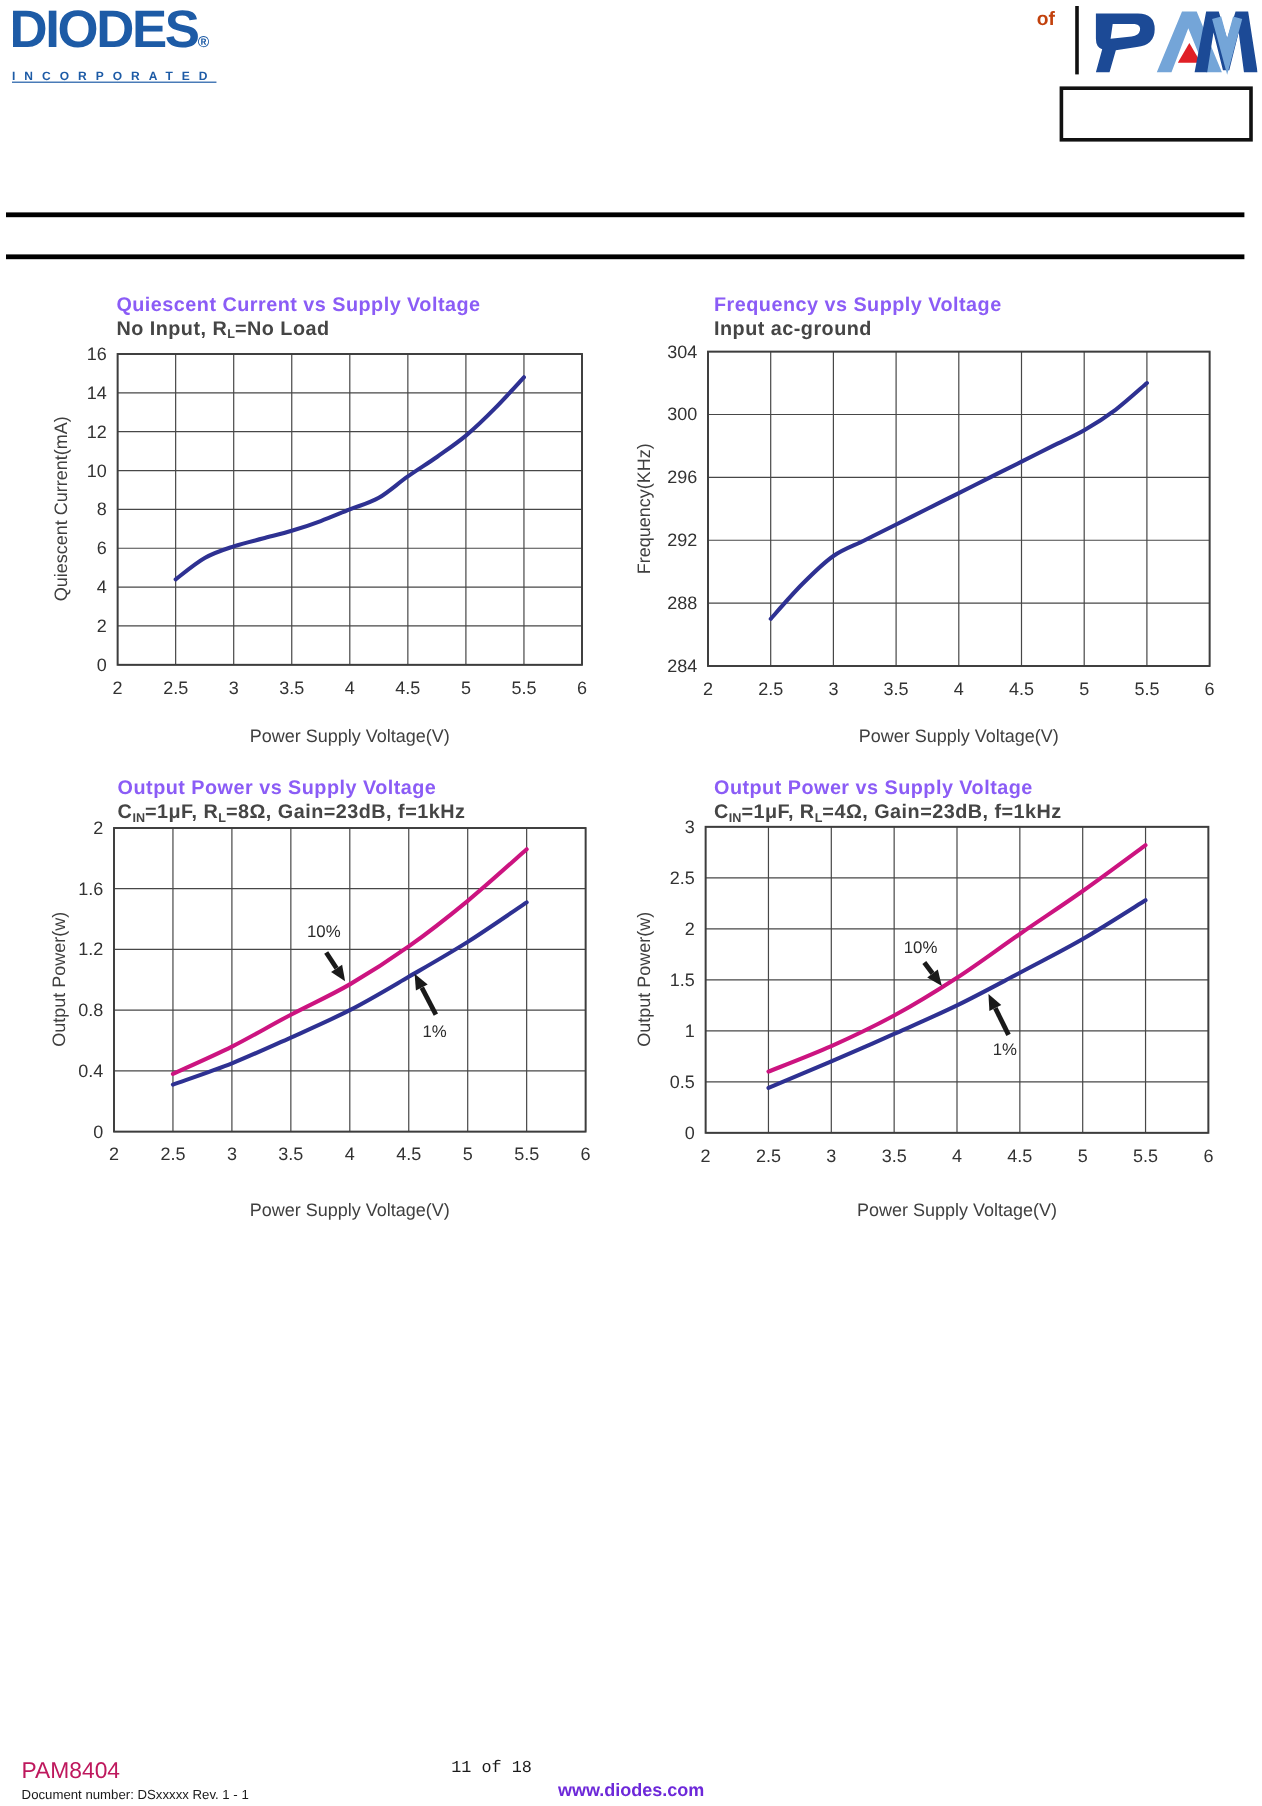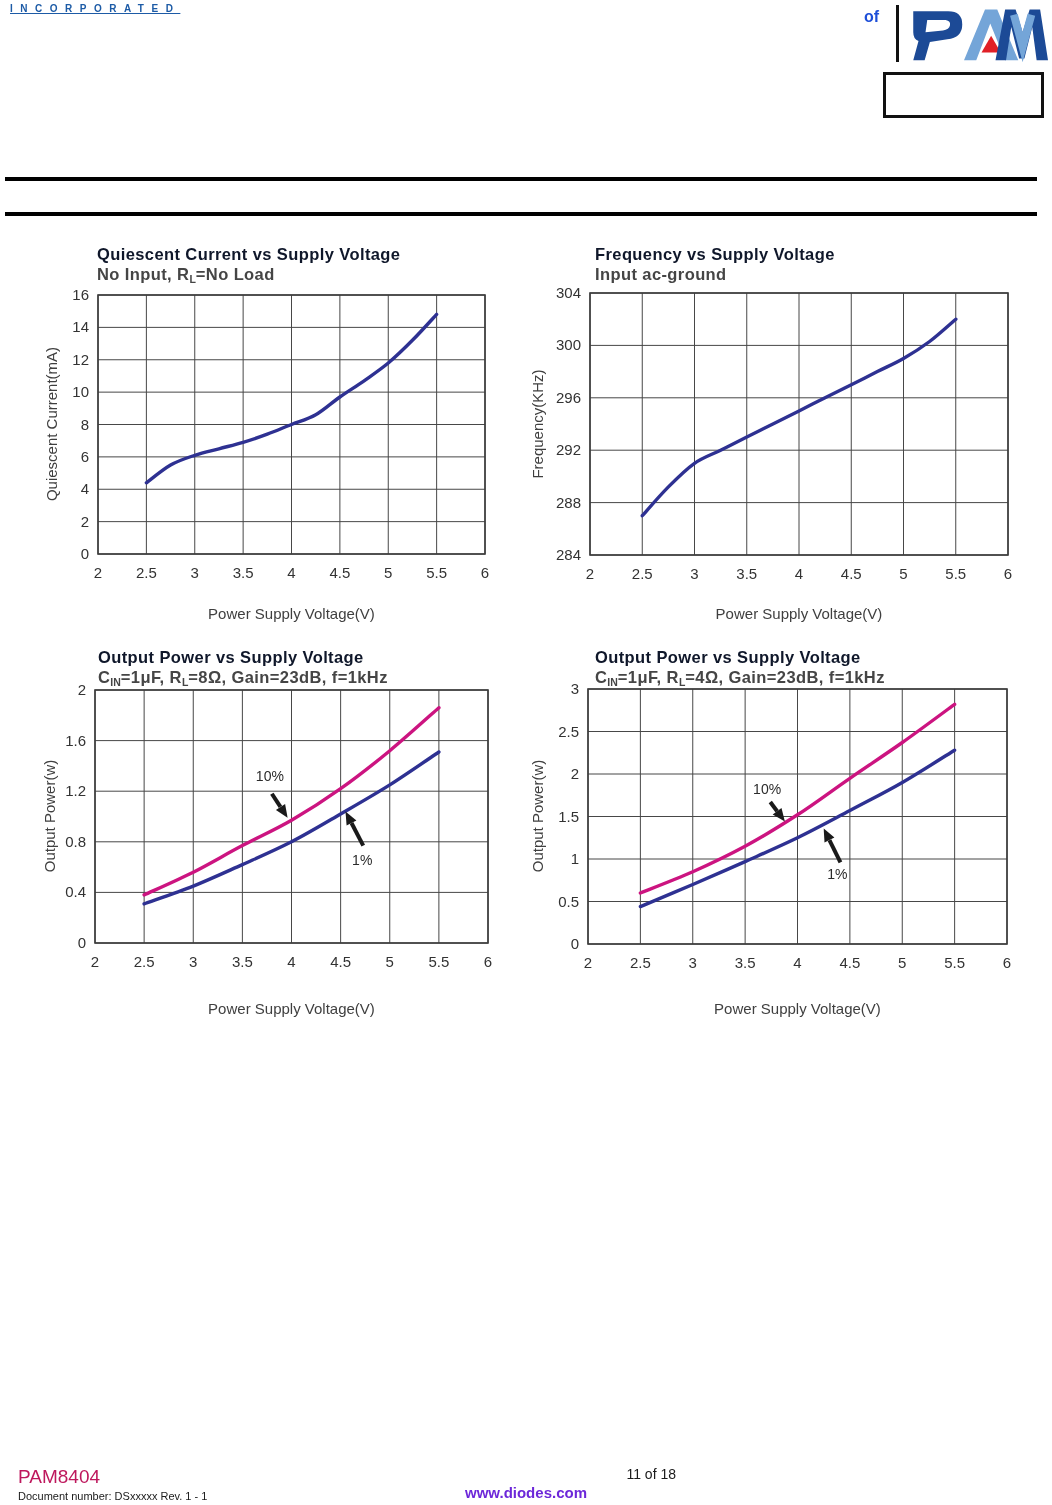--- a/index.html
+++ b/index.html
@@ -3,47 +3,48 @@
 <meta charset="utf-8">
 <style>
   html,body{margin:0;padding:0;background:#fff;}
   .page{position:relative;width:1052px;height:1505px;background:#fff;overflow:hidden;
         font-family:"Liberation Sans",sans-serif;}
   
   .diodes-logo{position:absolute;left:8px;top:2px;color:#1d5ba6;}
   .diodes-word{font-size:44px;font-weight:bold;letter-spacing:-2px;line-height:46px;}
   .diodes-word .reg{font-size:13px;font-weight:bold;letter-spacing:0;vertical-align:baseline;}
   .diodes-sub{font-size:10px;font-weight:bold;letter-spacing:7.5px;margin-top:1px;margin-left:2px;text-decoration:underline;}
-  .of-label{position:absolute;left:864px;top:8px;font-size:16px;font-weight:bold;color:#1d4ed8;}
+  .of-label{position:absolute;left:864px;top:8px;font-size:16px;font-weight:bold;color:#c2410c;}
   .vbar{position:absolute;left:896px;top:5px;width:3px;height:57px;background:#111;}
   .pam-svg{position:absolute;left:908px;top:3px;}
   .tr-box{position:absolute;left:883px;top:72px;width:155px;height:40px;border:3px solid #111;background:#fff;}
   .hline{position:absolute;left:5px;width:1032px;height:4px;background:#000;}
   
-  .chart-title{position:absolute;font-size:16.5px;font-weight:600;color:#0f172a;letter-spacing:0.4px;line-height:21px;white-space:nowrap;}
+  .chart-title{position:absolute;font-size:16.5px;font-weight:600;color:#8b5cf6;letter-spacing:0.4px;line-height:21px;white-space:nowrap;}
   .chart-subtitle{position:absolute;font-size:16.5px;font-weight:600;color:#454545;letter-spacing:0.4px;white-space:nowrap;}
   .chart-subtitle .sub{font-size:10.5px;position:relative;top:3px;letter-spacing:0;}
   .ylabel{position:absolute;height:22px;text-align:center;font-size:15px;color:#3f3f3f;transform:rotate(-90deg);white-space:nowrap;}
   .xlabel{position:absolute;text-align:center;font-size:15px;color:#3f3f3f;margin-top:16px;}
   svg text{font-family:"Liberation Sans",sans-serif;fill:#333;}
   svg .tick{font-size:15px;}
   svg .anno{font-size:14px;fill:#2b2b2b;}
   .chart-svg{position:absolute;}
   
   .f-part{position:absolute;left:18px;top:1466px;font-size:19px;color:#be185d;}
   .f-doc{position:absolute;left:18px;top:1490px;font-size:11px;color:#1a1a1a;}
-  .f-page{position:absolute;left:376px;width:300px;top:1466px;text-align:right;font-size:14px;color:#1a1a1a;}
+  .f-page{position:absolute;left:376px;width:300px;top:1466px;text-align:left;font-size:14px;color:#1a1a1a;font-family:Liberation Mono, monospace;}
   .f-site{position:absolute;left:376px;width:300px;top:1484px;text-align:center;font-size:15px;font-weight:bold;color:#6d28d9;}
 </style>
 </head>
 <body>
 
 <div class="page">
 
   <div class="diodes-logo">
+    <div class="diodes-word"><span>DIODES</span><span class="reg">®</span></div>
     <div class="diodes-sub">INCORPORATED</div>
   </div>
 
   <div class="of-label">of</div>
   <div class="vbar"></div>
 
   <svg class="pam-svg" width="140" height="62" viewBox="0 0 160 64">
     <path d="M6,6 L46,6 Q62,6 62,21 Q62,36 45,38 L25,41 L19,62 L6,62 L12,40 Q6,38 6,30 Z M22,16 L43,16 Q49,17 48,22 Q47,27 40,28 L20,30 Z" fill="#1c4a96" fill-rule="evenodd"></path>
     <path d="M64,62 L88,4 L102,4 L126,62 L111,62 L94,20 L78,62 Z" fill="#74a5d8"></path>
     <path d="M95,34 L106,53 L84,53 Z" fill="#e01f26"></path>

